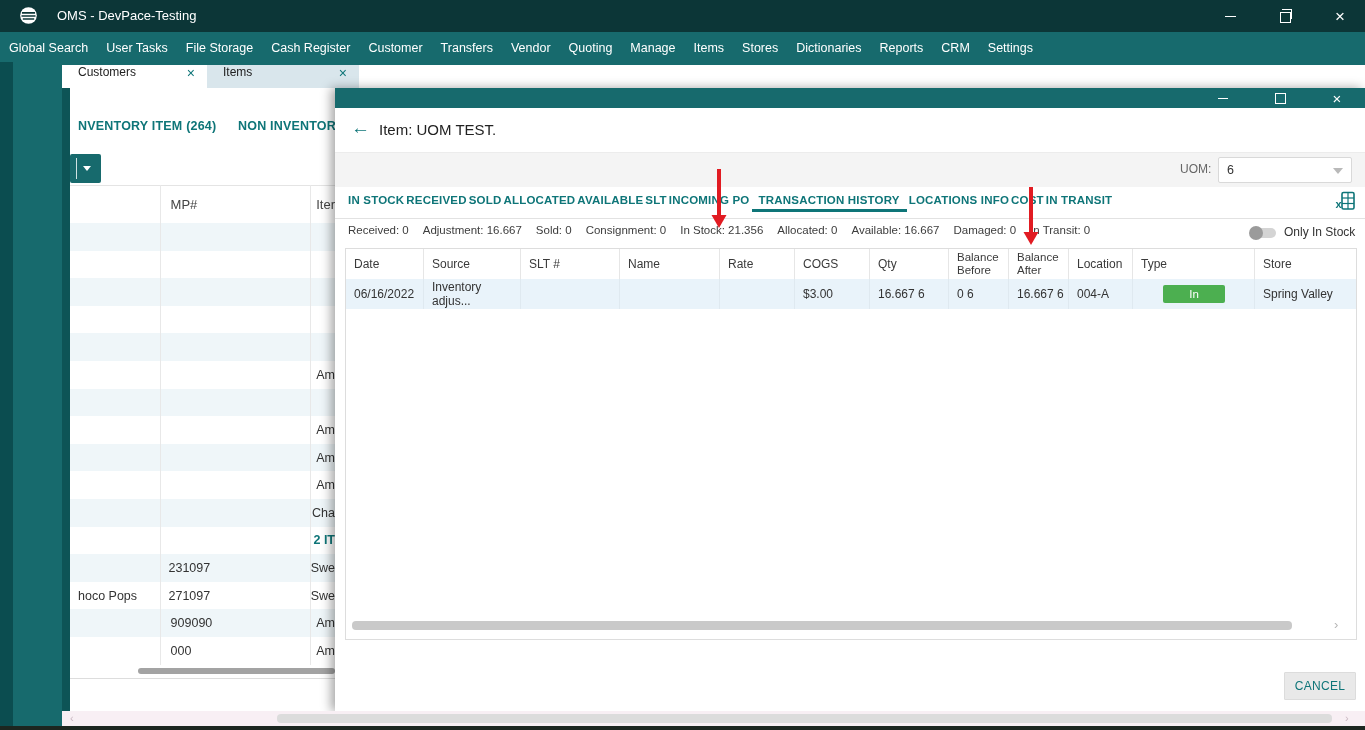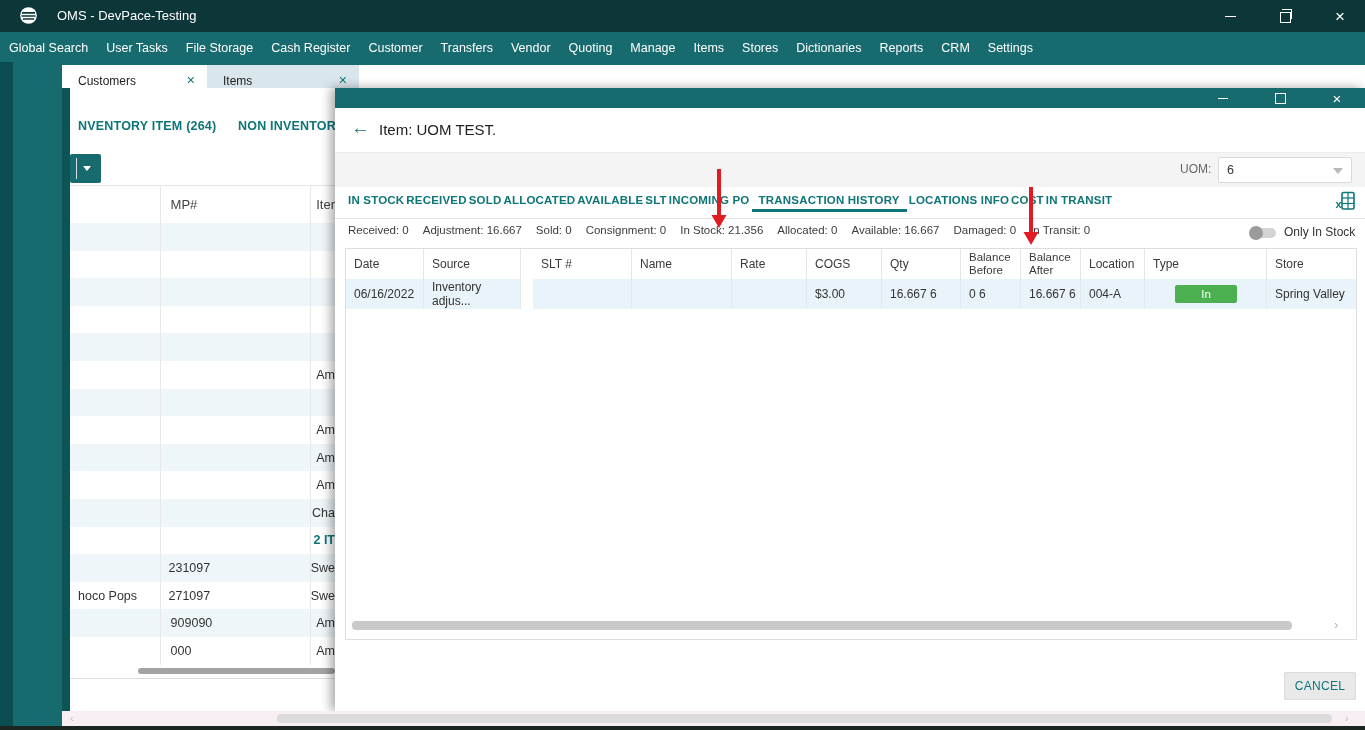--- a/index.html
+++ b/index.html
@@ -21,21 +21,21 @@
   .glyph-close{font-size:17px;line-height:17px;}
   .glyph-sq{width:10px;height:10px;border:1px solid #fff;}
 
   
   .menubar{left:0;top:32px;width:1365px;height:33px;background:#176a6d;display:flex;
            align-items:center;padding-left:0;}
   .menu-item{color:#fff;font-size:12.5px;padding:0 9px;line-height:33px;cursor:default;}
 
   
   .tabstrip{left:62px;top:65px;width:1303px;height:23px;background:#fff;display:flex;}
-  .doc-tab{height:23px;display:flex;align-items:flex-end;font-size:12px;color:#222;position:relative;gap:12px;}
+  .doc-tab{height:23px;display:flex;align-items:flex-start;font-size:12px;color:#222;position:relative;gap:12px;}
   .doc-tab .lbl{padding-left:16px;}
   .doc-tab .x{margin-left:auto;padding-right:12px;color:#0e7578;font-size:14px;}
   .tab-customers{width:145px;background:#fff;}
   .tab-items{width:152px;background:#d9e6ec;}
 
   
   .sidebar{left:0;top:62px;width:62px;height:664px;background:#176a6d;}
   .sidebar-darkstrip{left:0;top:62px;width:13px;height:664px;background:#0b4d50;}
   .side-icon{position:absolute;left:13px;width:49px;display:flex;justify-content:center;}
   .expander{left:2px;top:386px;width:0;height:0;border-left:7px solid #fff;
@@ -90,21 +90,21 @@
   .toggle .knob{position:absolute;left:-1px;top:-2px;width:14px;height:14px;border-radius:50%;background:#9b9b9b;}
   .toggle-label{position:absolute;left:949px;top:137px;font-size:12px;color:#333;}
 
   .txn-table{position:absolute;left:10px;top:160px;width:1012px;height:392px;border:1px solid #ddd;box-sizing:border-box;background:#fff;}
   .trow{display:flex;width:100%;}
   .thead .tcell{height:30px;border-right:1px solid #e6e6e6;font-size:12px;color:#3a3a3a;
                 display:flex;align-items:center;padding-left:8px;box-sizing:border-box;}
   .thead .tcell.wrap{font-size:11.5px;line-height:13px;align-items:center;}
   .tdata .tcell{height:30px;border-right:1px solid #dfe9f0;font-size:12px;color:#333;
                 display:flex;align-items:center;padding-left:8px;box-sizing:border-box;background:#e9f3fa;}
-  .c-date{width:78px;} .c-source{width:97px;} .c-slt{width:99px;margin-left:12px;} .c-name{width:100px;}
+  .c-date{width:78px;} .c-source{width:97px;} .c-slt{width:99px;} .c-name{width:100px;}
   .c-rate{width:75px;} .c-cogs{width:75px;} .c-qty{width:79px;} .c-bb{width:60px;}
   .c-ba{width:60px;} .c-loc{width:64px;} .c-type{width:122px;} .c-store{flex:1;border-right:none !important;}
   .src-link{color:#0e7578;}
   .num{color:#33495c;}
   .type-badge{width:62px;height:18px;background:#4caf50;border-radius:2px;color:#fff;font-size:11.5px;
               display:flex;align-items:center;justify-content:center;margin-left:22px;}
   .t-hscroll{position:absolute;left:6px;top:372px;width:940px;height:9px;background:#c9c9c9;border-radius:4px;}
   .t-chev{position:absolute;left:988px;top:368px;color:#b5b5b5;font-size:13px;}
 
   .cancel-btn{position:absolute;left:949px;top:584px;width:70px;height:26px;background:#e9e9e9;

